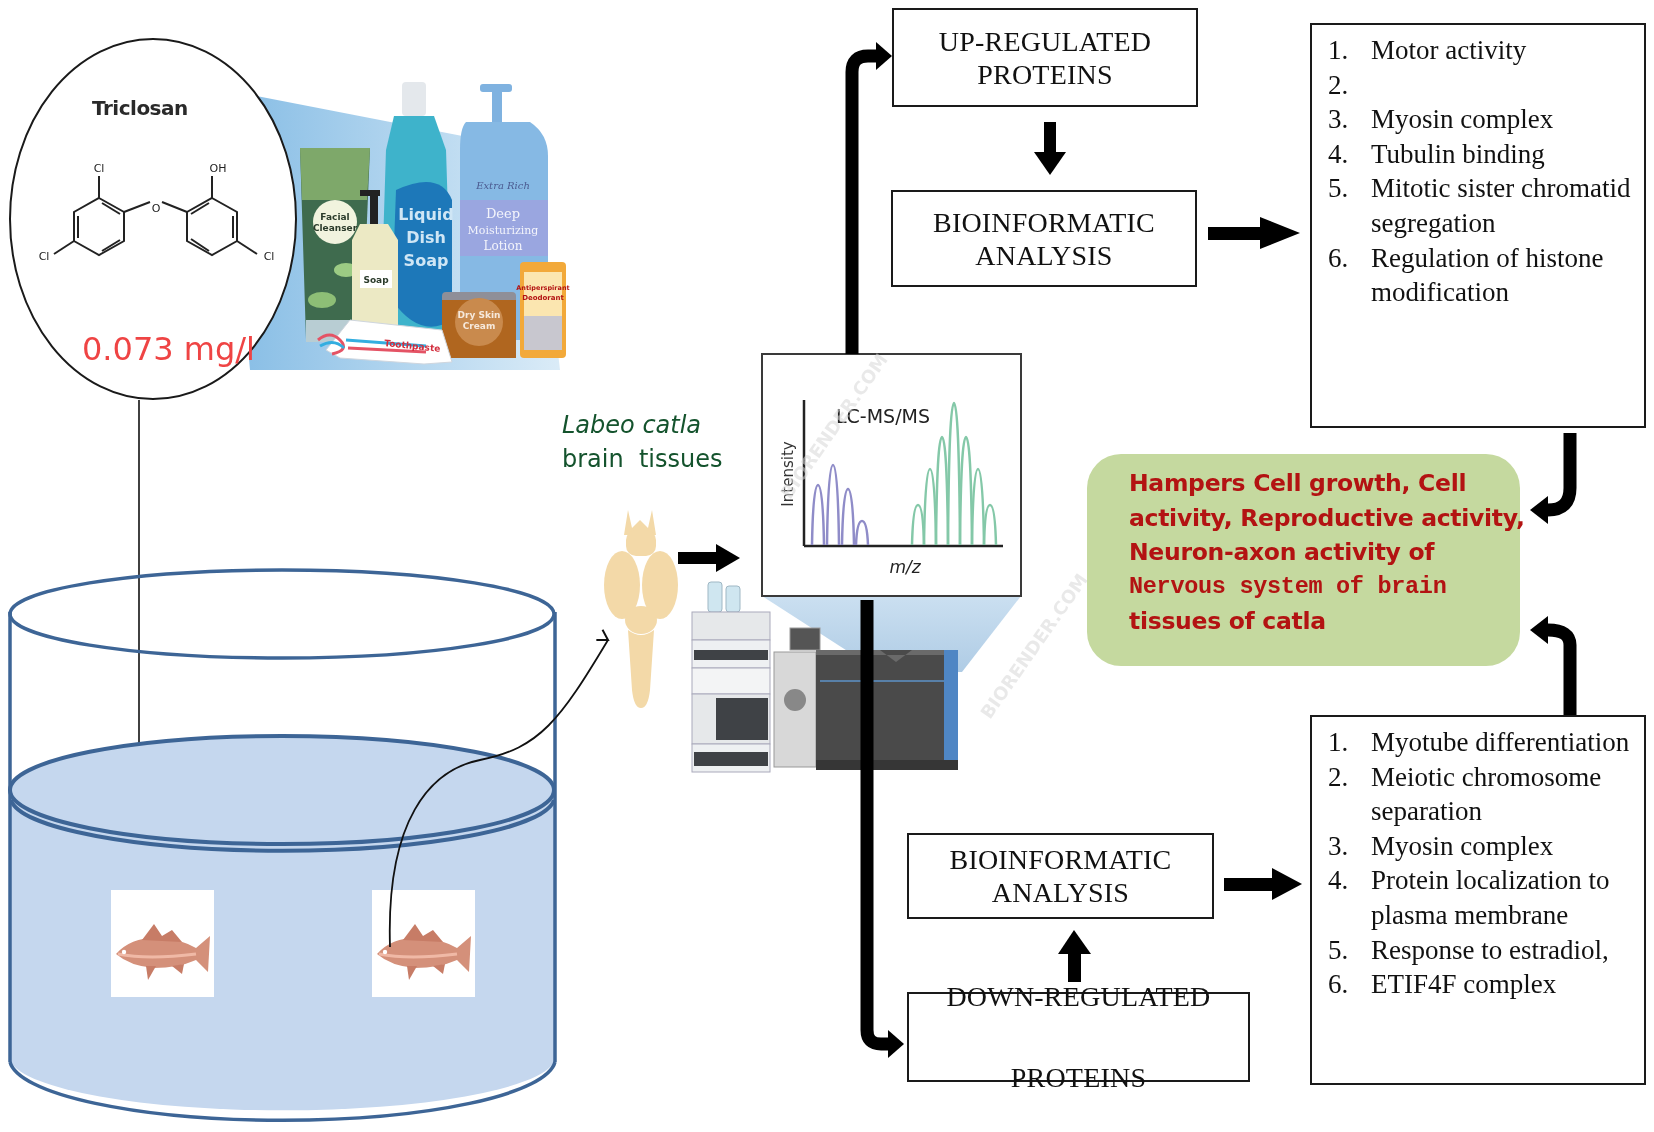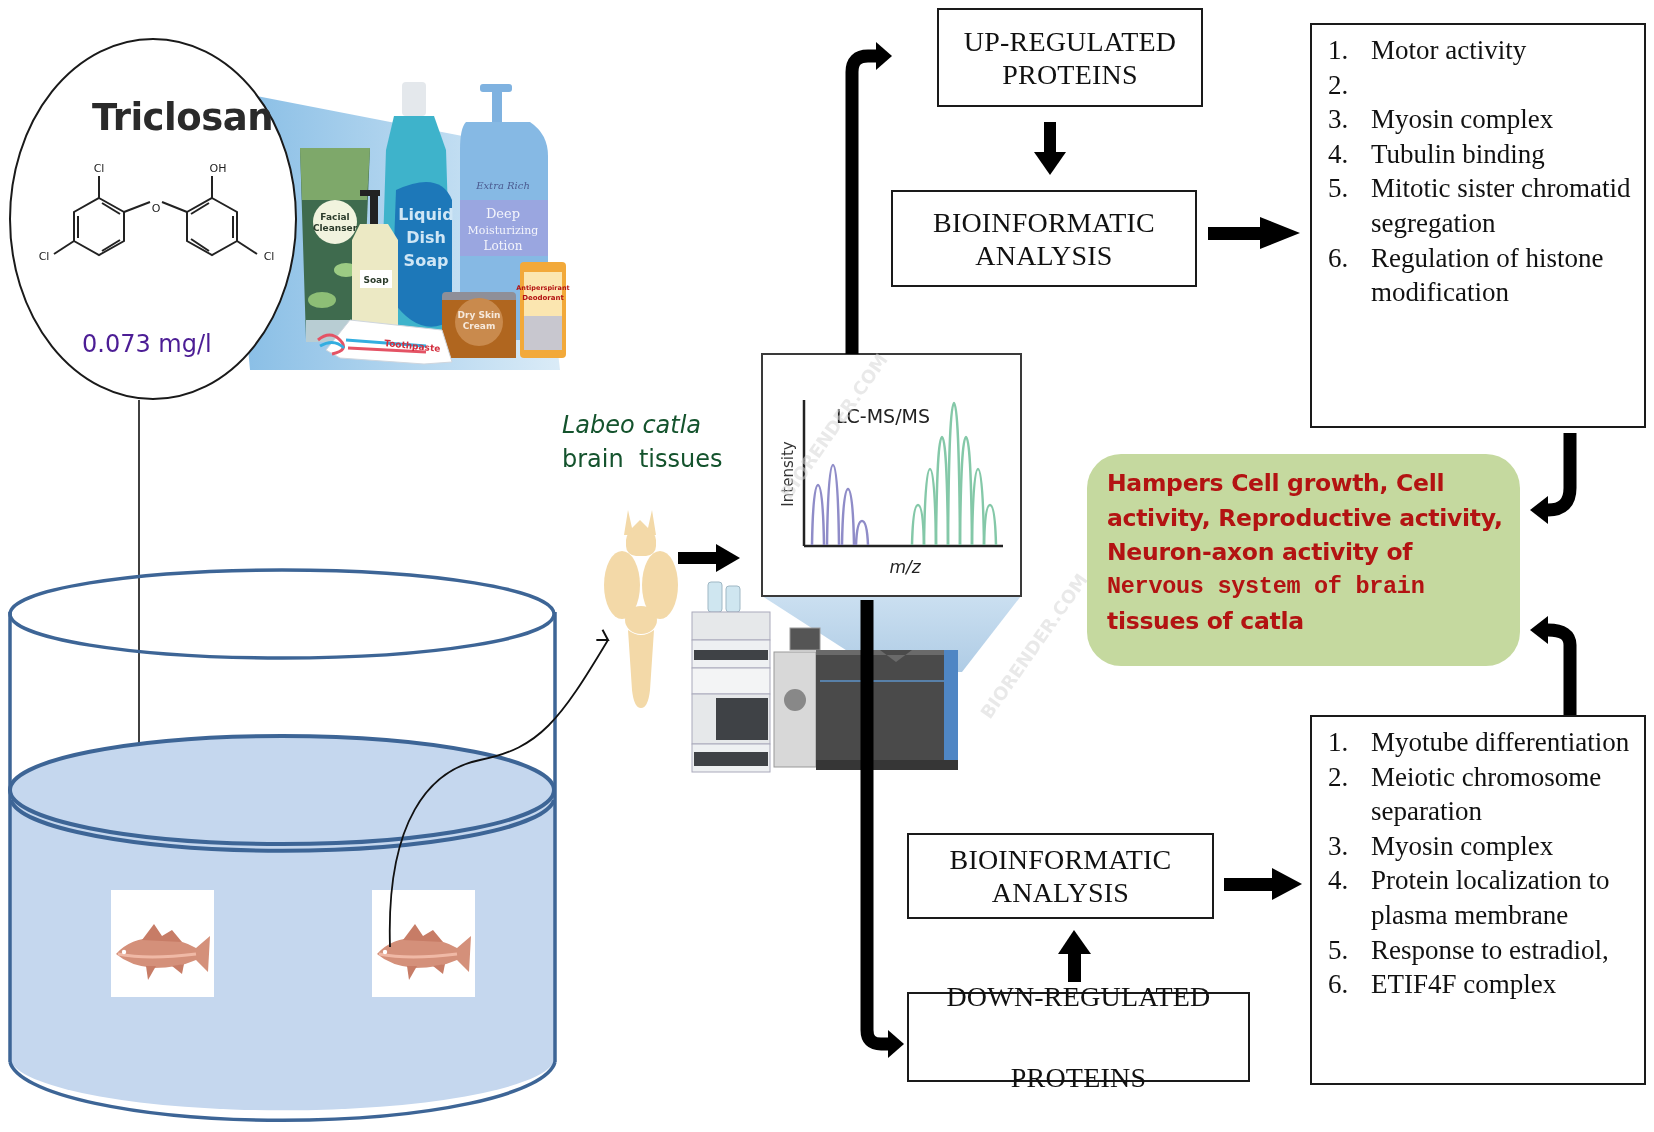--- a/index.html
+++ b/index.html
@@ -8,25 +8,25 @@
   .flowbox { position:absolute; border:2px solid #1a1a1a; background:#fff; box-sizing:border-box;
     display:flex; flex-direction:column; align-items:center; justify-content:center;
     font-family:"Liberation Serif", serif; font-size:28px; line-height:33px; color:#111; text-align:center; letter-spacing:0.2px; }
   .listbox { position:absolute; border:2px solid #1a1a1a; background:#fff; box-sizing:border-box;
     font-family:"Liberation Serif", serif; font-size:27px; line-height:34.6px; color:#111; padding:8px 10px 0 16px; }
   .listbox ol { margin:0; padding:0; list-style:none; }
   .listbox li { display:flex; }
   .listbox .num { width:43px; flex:none; text-align:left; }
   .listbox .txt { flex:1; }
   .green { position:absolute; background:#c5d99f; border-radius:34px; box-sizing:border-box;
-    padding:12px 20px 0 20px; color:#b31312; font-family:"DejaVu Sans", sans-serif; font-weight:bold;
+    padding:12px 20px 0 42px; color:#b31312; font-family:"DejaVu Sans", sans-serif; font-weight:bold;
     font-size:23.5px; line-height:34.6px; letter-spacing:-0.3px; }
   .caption { position:absolute; font-family:"DejaVu Sans", sans-serif; font-size:24px; color:#14532d; line-height:34px; }
-  .tri-title { position:absolute; font-family:"DejaVu Sans", sans-serif; font-weight:bold; font-size:37px; color:#2a2a2a; letter-spacing:-0.5px; }
-  .tri-conc { position:absolute; font-family:"DejaVu Sans", sans-serif; font-size:24px; color:#4c1d95; }
+  .tri-title { position:absolute; font-family:"DejaVu Sans", sans-serif; font-weight:bold; font-size:20px; color:#2a2a2a; letter-spacing:-0.5px; }
+  .tri-conc { position:absolute; font-family:"DejaVu Sans", sans-serif; font-size:32px; color:#ef4444; }
   .atom { font-family:"DejaVu Sans", sans-serif; font-size:11px; fill:#222; }
   .prodlbl { font-family:"DejaVu Sans", sans-serif; font-weight:bold; fill:#2b3b2b; }
   .mslbl { font-family:"DejaVu Sans", sans-serif; }
   .wm { font-family:"DejaVu Sans", sans-serif; font-weight:bold; fill:#d8d8d8; opacity:0.55; }
 </style>
 </head>
 <body>
 
 <svg class="layer" width="1654" height="1132" viewBox="0 0 1654 1132">
   <defs>
@@ -277,21 +277,21 @@
 </svg>
 
 <div class="tri-title" style="left:92px; top:96px;">Triclosan</div>
 <div class="tri-conc" style="left:82px; top:330px;">0.073 mg/l</div>
 
 <div class="caption" style="left:562px; top:408px;">
   <div style="font-style:italic;">Labeo catla</div>
   <div style="white-space:pre;">brain  tissues</div>
 </div>
 
-<div class="flowbox" style="left:937px; top:8px; width:266px; height:99px;">
+<div class="flowbox" style="left:892px; top:8px; width:306px; height:99px;">
   <div>UP-REGULATED</div>
   <div>PROTEINS</div>
 </div>
 <div class="flowbox" style="left:891px; top:190px; width:306px; height:97px;">
   <div>BIOINFORMATIC</div>
   <div>ANALYSIS</div>
 </div>
 <div class="flowbox" style="left:907px; top:833px; width:307px; height:86px;">
   <div>BIOINFORMATIC</div>
   <div>ANALYSIS</div>

